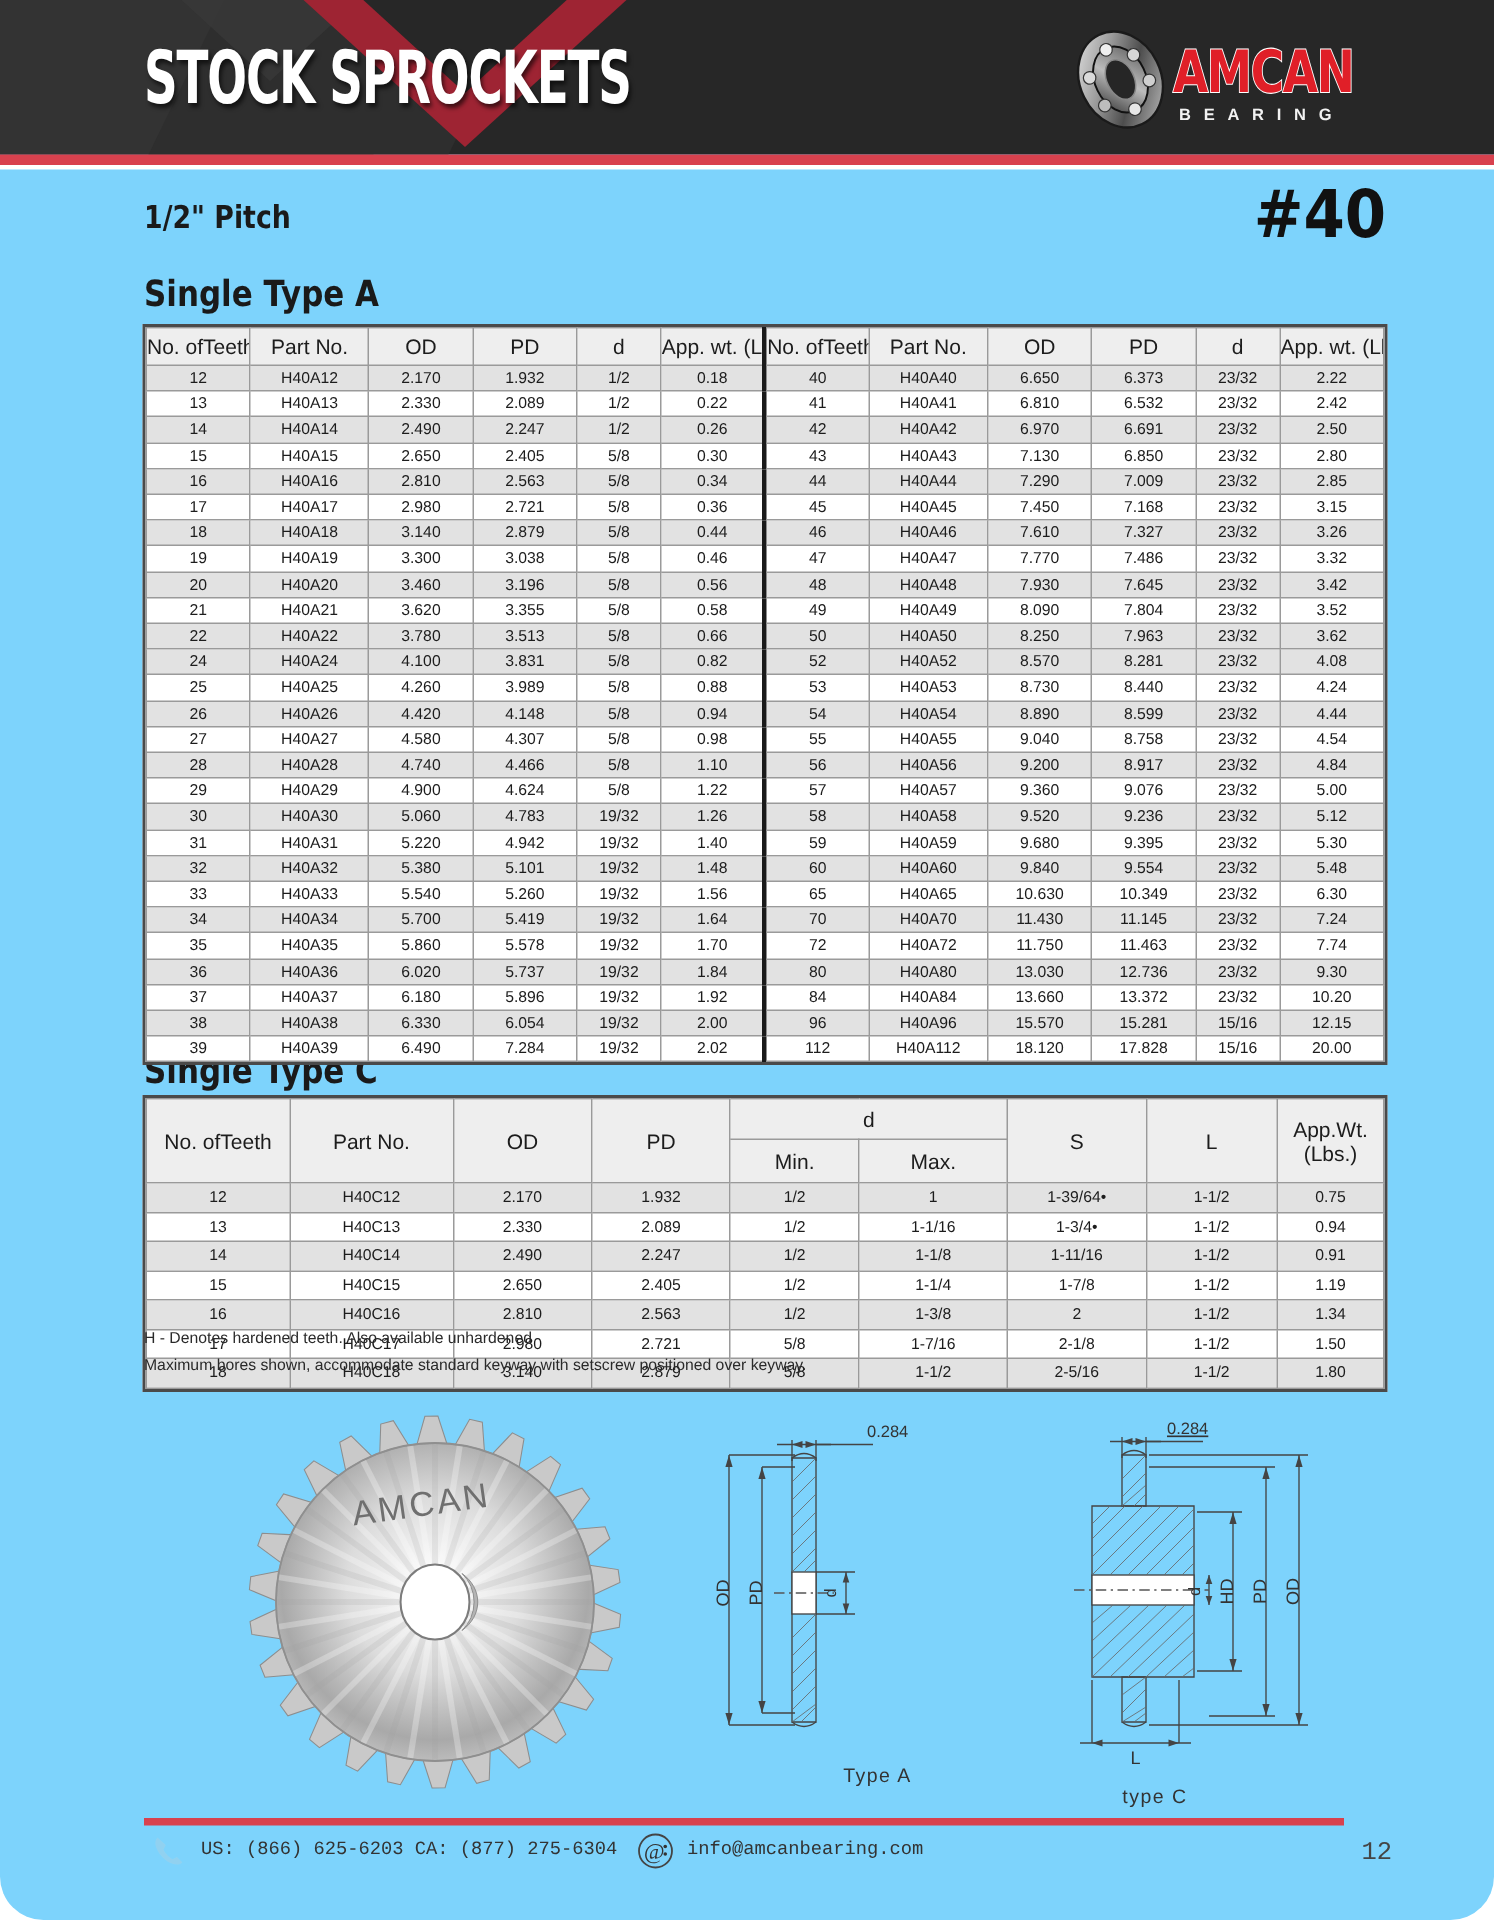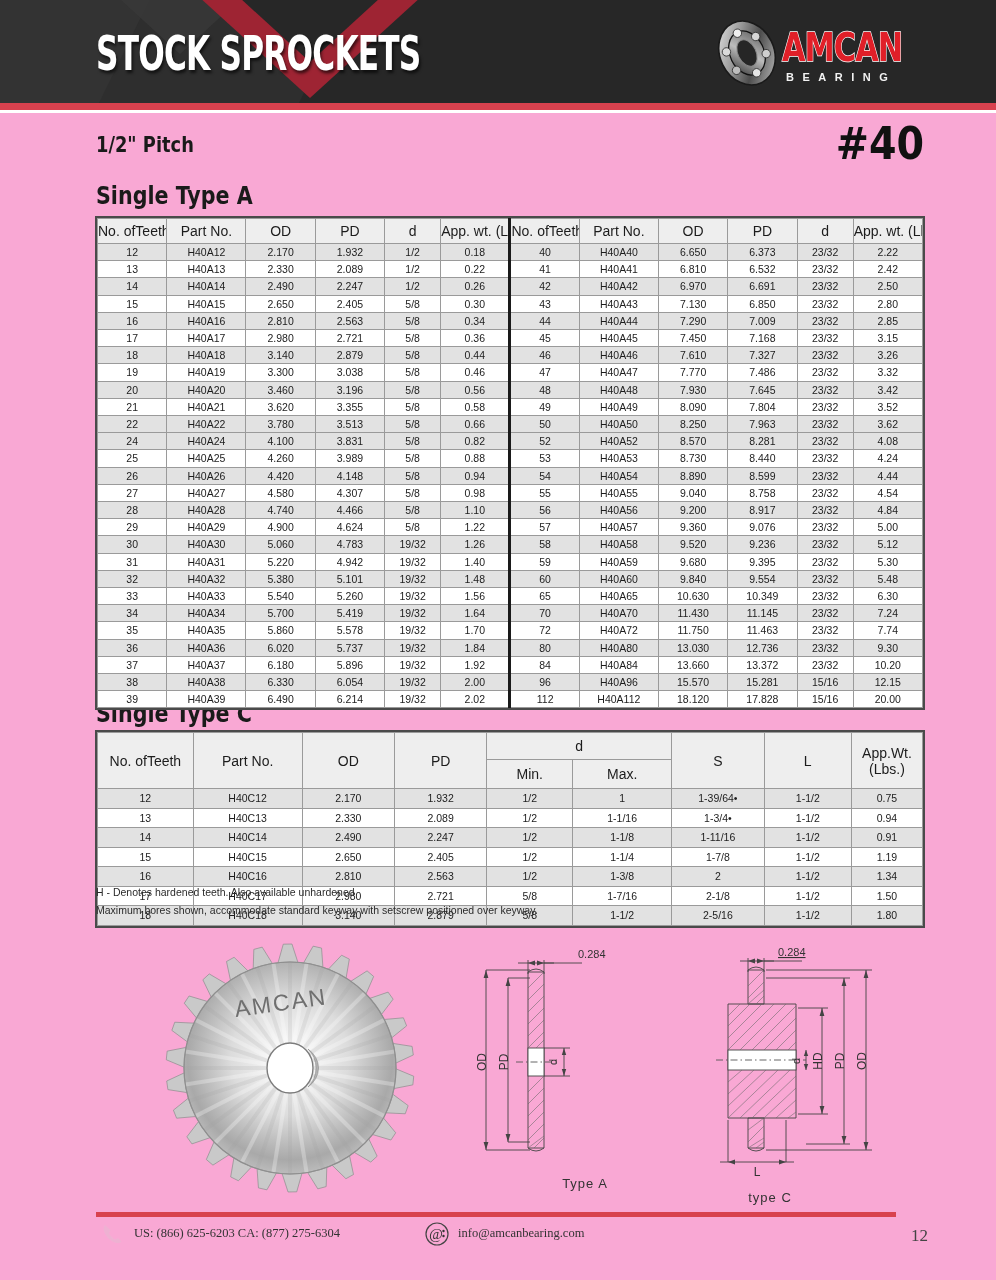--- a/index.html
+++ b/index.html
@@ -2,21 +2,21 @@
 <html><head>
 <meta charset="utf-8">
 <style>
   * { box-sizing: border-box; margin: 0; padding: 0; }
   html, body {
     width: 996px; height: 1280px;
     background: #ffffff;
     font-family: "Liberation Sans", sans-serif;
     overflow: hidden;
   }
-  .page { position: relative; width: 996px; height: 1280px; background:#f9a8d4; }
+  .page { position: relative; width: 996px; height: 1280px; background:#7dd3fc;border-radius:29px; }
 
   
   .banner {
     position: relative; width: 996px; height: 103px;
     background: #272727; overflow: hidden;
   }
   .banner-dark-diag {
     position: absolute; top: -40px; left: -60px;
     width: 330px; height: 200px;
     background: #333333;
@@ -173,21 +173,21 @@
   
   .figures { position:absolute; left:0; top:930px; width:996px; height:280px; }
 
   
   .footer-rule {
     position:absolute; left:96px; top:1212px; width:800px; height:5px;
     background:#d8414e;
   }
   .footer-txt {
     position:absolute; top:1226px;
-    font-family:Liberation Serif, serif;
+    font-family:Liberation Mono, monospace;
     font-size:12.5px; color:#333; white-space:nowrap;
   }
   #f-phone { left:134px; }
   #f-email { left:458px; }
   #f-page  { right:68px; font-size:17px; color:#444; }
   .at-icon { position:absolute; left:424px; top:1222px; width:26px; height:24px; }
   .phone-icon { position:absolute; left:100px; top:1222px; width:26px; height:24px; opacity:.25; }
 </style>
 </head>
 <body>
@@ -635,21 +635,21 @@
             <td>H40A96</td>
             <td>15.570</td>
             <td>15.281</td>
             <td>15/16</td>
             <td>12.15</td>
           </tr>
           <tr>
             <td>39</td>
             <td>H40A39</td>
             <td>6.490</td>
-            <td>6.214</td>
+            <td>7.284</td>
             <td>19/32</td>
             <td>2.02</td>
             <td class="divider-l">112</td>
             <td>H40A112</td>
             <td>18.120</td>
             <td>17.828</td>
             <td>15/16</td>
             <td>20.00</td>
           </tr>
         </tbody>

